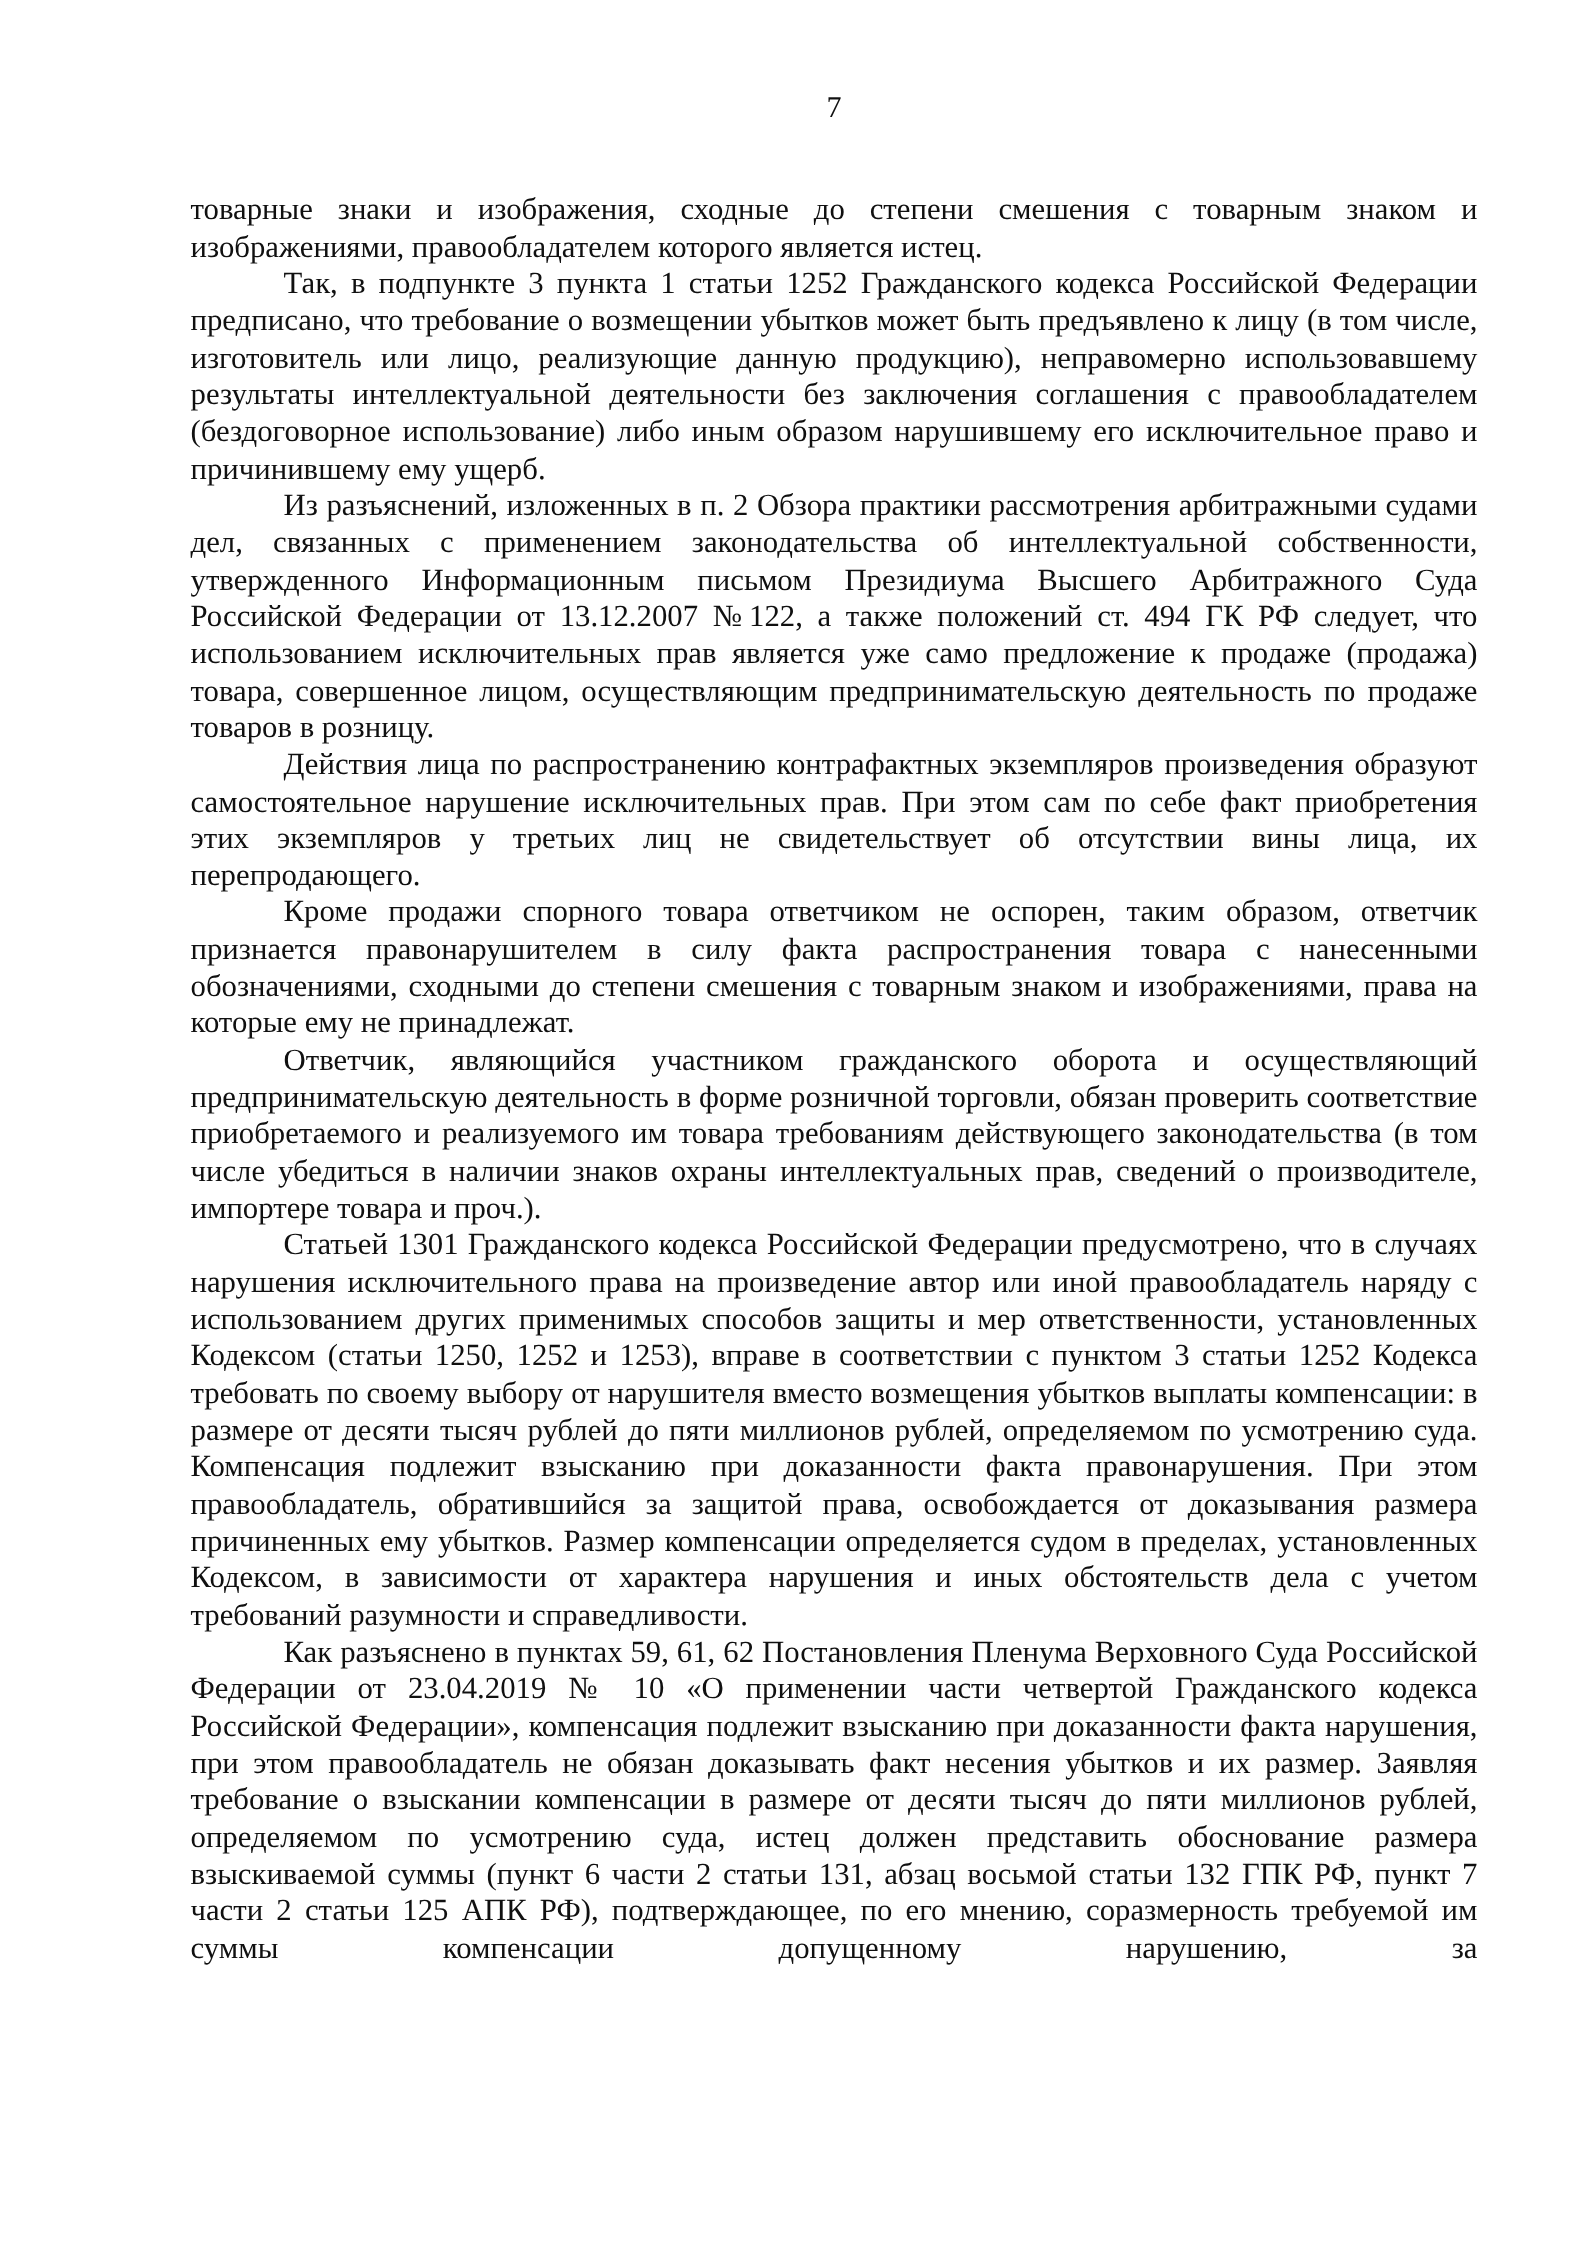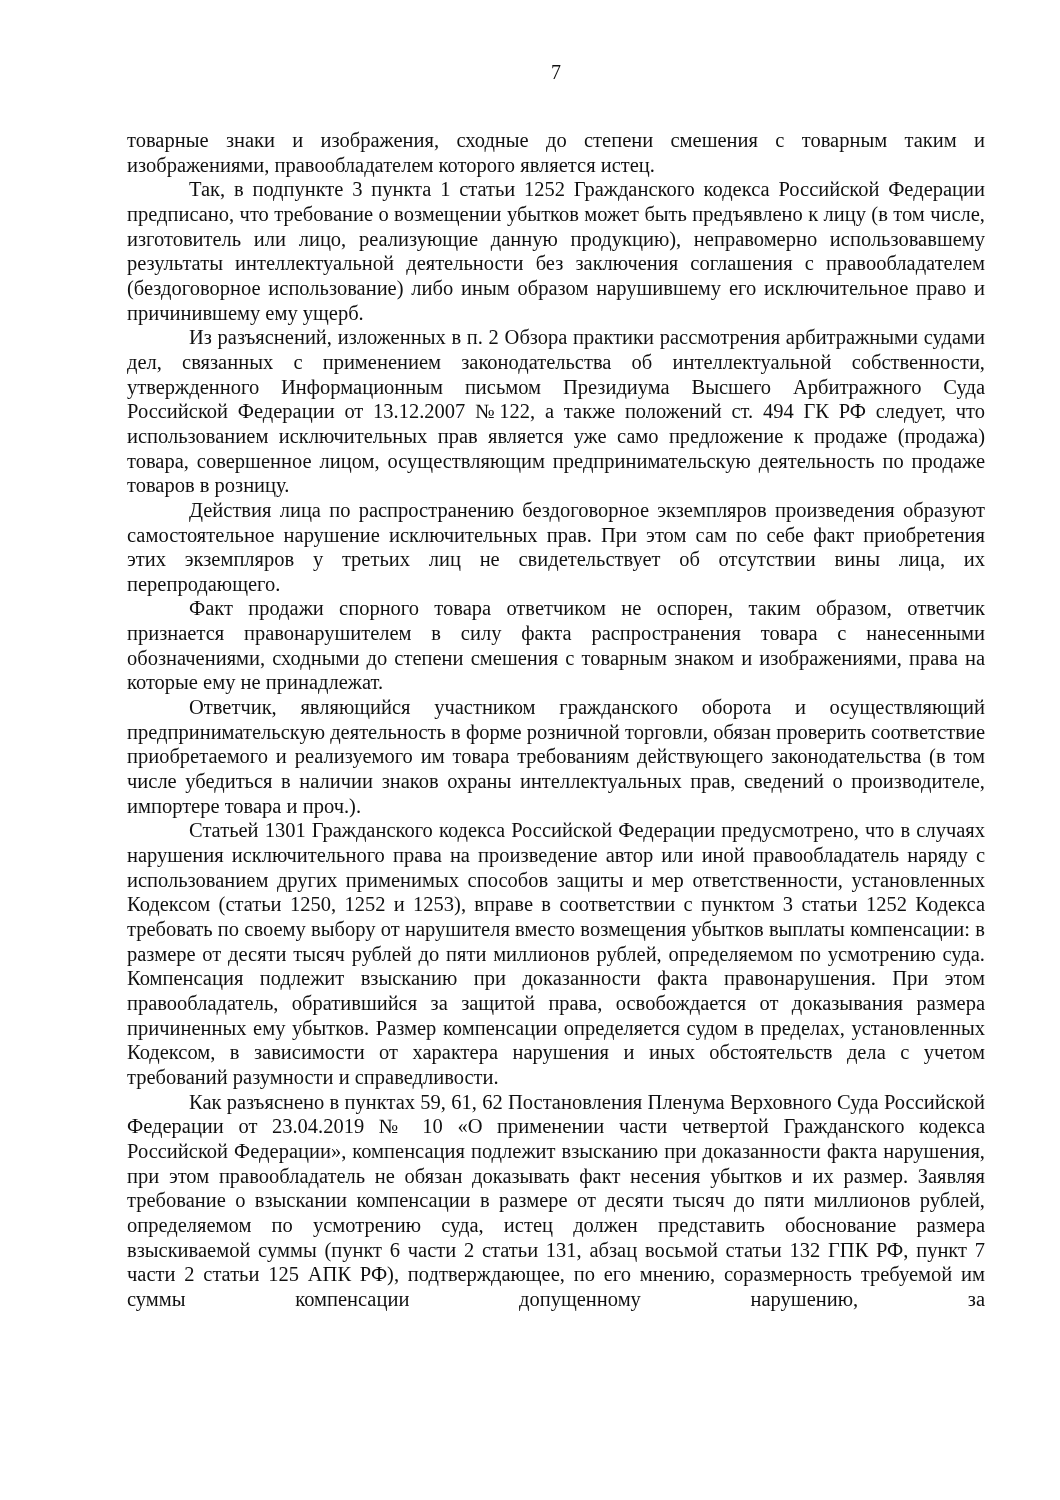--- a/index.html
+++ b/index.html
@@ -46,22 +46,22 @@
   .para.justify-last {
     text-align-last: justify;
   }
 </style>
 </head>
 <body>
 
 <div class="page">
   <div class="page-number">7</div>
   <div class="doc-body" id="doc-body">
-      <p class="para">товарные знаки и изображения, сходные до степени смешения с товарным таким и изображениями, правообладателем которого является истец.</p>
+      <p class="para">товарные знаки и изображения, сходные до степени смешения с товарным знаком и изображениями, правообладателем которого является истец.</p>
       <p class="para indent">Так, в подпункте 3 пункта 1 статьи 1252 Гражданского кодекса Российской Федерации предписано, что требование о возмещении убытков может быть предъявлено к лицу (в том числе, изготовитель или лицо, реализующие данную продукцию), неправомерно использовавшему результаты интеллектуальной деятельности без заключения соглашения с правообладателем (бездоговорное использование) либо иным образом нарушившему его исключительное право и причинившему ему ущерб.</p>
       <p class="para indent">Из разъяснений, изложенных в п. 2 Обзора практики рассмотрения арбитражными судами дел, связанных с применением законодательства об интеллектуальной собственности, утвержденного Информационным письмом Президиума Высшего Арбитражного Суда Российской Федерации от 13.12.2007 №122, а также положений ст. 494 ГК РФ следует, что использованием исключительных прав является уже само предложение к продаже (продажа) товара, совершенное лицом, осуществляющим предпринимательскую деятельность по продаже товаров в розницу.</p>
-      <p class="para indent">Действия лица по распространению бездоговорное экземпляров произведения образуют самостоятельное нарушение исключительных прав. При этом сам по себе факт приобретения этих экземпляров у третьих лиц не свидетельствует об отсутствии вины лица, их перепродающего.</p>
-      <p class="para indent">Факт продажи спорного товара ответчиком не оспорен, таким образом, ответчик признается правонарушителем в силу факта распространения товара с нанесенными обозначениями, сходными до степени смешения с товарным знаком и изображениями, права на которые ему не принадлежат.</p>
+      <p class="para indent">Действия лица по распространению контрафактных экземпляров произведения образуют самостоятельное нарушение исключительных прав. При этом сам по себе факт приобретения этих экземпляров у третьих лиц не свидетельствует об отсутствии вины лица, их перепродающего.</p>
+      <p class="para indent">Кроме продажи спорного товара ответчиком не оспорен, таким образом, ответчик признается правонарушителем в силу факта распространения товара с нанесенными обозначениями, сходными до степени смешения с товарным знаком и изображениями, права на которые ему не принадлежат.</p>
       <p class="para indent">Ответчик, являющийся участником гражданского оборота и осуществляющий предпринимательскую деятельность в форме розничной торговли, обязан проверить соответствие приобретаемого и реализуемого им товара требованиям действующего законодательства (в том числе убедиться в наличии знаков охраны интеллектуальных прав, сведений о производителе, импортере товара и проч.).</p>
       <p class="para indent">Статьей 1301 Гражданского кодекса Российской Федерации предусмотрено, что в случаях нарушения исключительного права на произведение автор или иной правообладатель наряду с использованием других применимых способов защиты и мер ответственности, установленных Кодексом (статьи 1250, 1252 и 1253), вправе в соответствии с пунктом 3 статьи 1252 Кодекса требовать по своему выбору от нарушителя вместо возмещения убытков выплаты компенсации: в размере от десяти тысяч рублей до пяти миллионов рублей, определяемом по усмотрению суда. Компенсация подлежит взысканию при доказанности факта правонарушения. При этом правообладатель, обратившийся за защитой права, освобождается от доказывания размера причиненных ему убытков. Размер компенсации определяется судом в пределах, установленных Кодексом, в зависимости от характера нарушения и иных обстоятельств дела с учетом требований разумности и справедливости.</p>
       <p class="para indent justify-last">Как разъяснено в пунктах 59, 61, 62 Постановления Пленума Верховного Суда Российской Федерации от 23.04.2019 № 10 «О применении части четвертой Гражданского кодекса Российской Федерации», компенсация подлежит взысканию при доказанности факта нарушения, при этом правообладатель не обязан доказывать факт несения убытков и их размер. Заявляя требование о взыскании компенсации в размере от десяти тысяч до пяти миллионов рублей, определяемом по усмотрению суда, истец должен представить обоснование размера взыскиваемой суммы (пункт 6 части 2 статьи 131, абзац восьмой статьи 132 ГПК РФ, пункт 7 части 2 статьи 125 АПК РФ), подтверждающее, по его мнению, соразмерность требуемой им суммы компенсации допущенному нарушению, за</p>
     </div>
 </div>
 
 </body></html>

